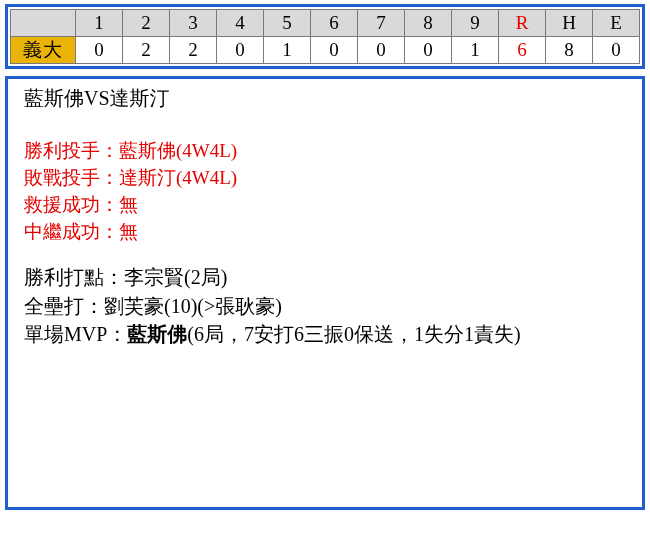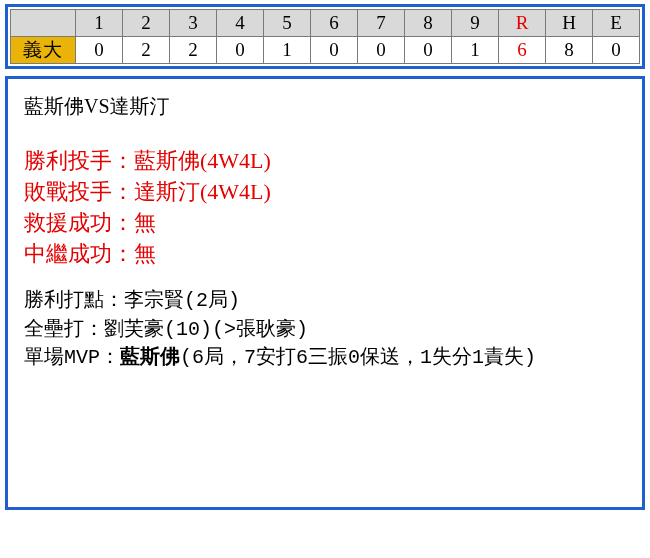--- a/index.html
+++ b/index.html
@@ -63,41 +63,40 @@
   .inning-col { width: 46px; }
   .tot-col { width: 46px; }
 
   
   .notes {
     margin-top: 7px;
     border: 3px solid #1f5fd0;
     background: #ffffff;
     box-sizing: border-box;
     height: 434px;
-    padding: 10px 12px;
+    padding: 2px 12px;
   }
   .matchup {
     font-size: 20px;
     color: #000000;
     margin: 4px 0 0 4px;
   }
   .gap-lg { height: 26px; }
   .gap-sm { height: 18px; }
   .pitcher-line {
-    font-size: 22px;
+    font-size: 19px;
     color: #e50000;
     margin: 0 0 2px 4px;
     line-height: 1.32;
   }
   .note-line {
     font-size: 20px;
     color: #000000;
     margin: 0 0 2px 4px;
     line-height: 1.32;
-    font-family: Liberation Mono, monospace;
   }
   .bold-name { font-weight: bold; }
 </style>
 </head>
 <body>
 
 <div class="page">
 
   <div class="scorebox">
     <table class="linescore">

